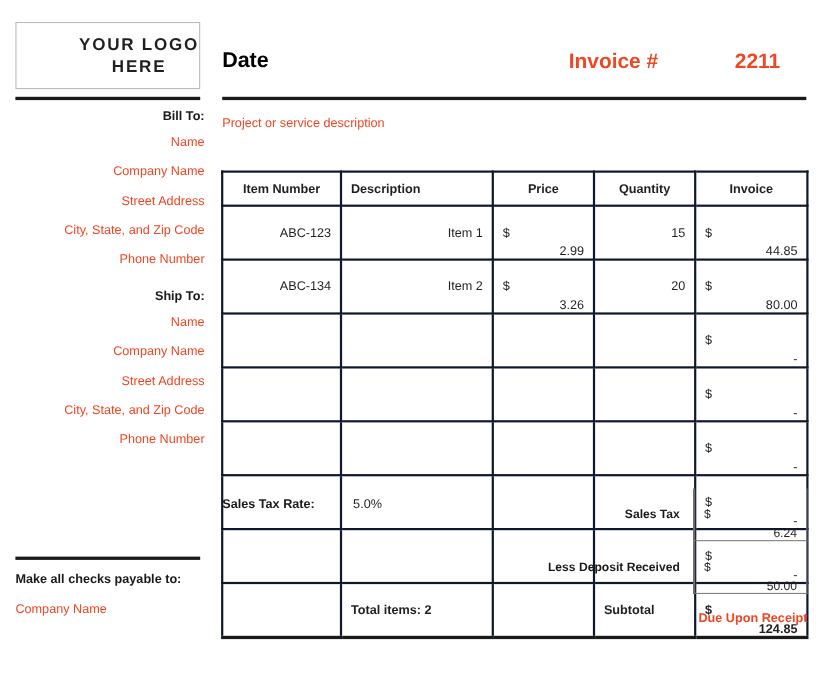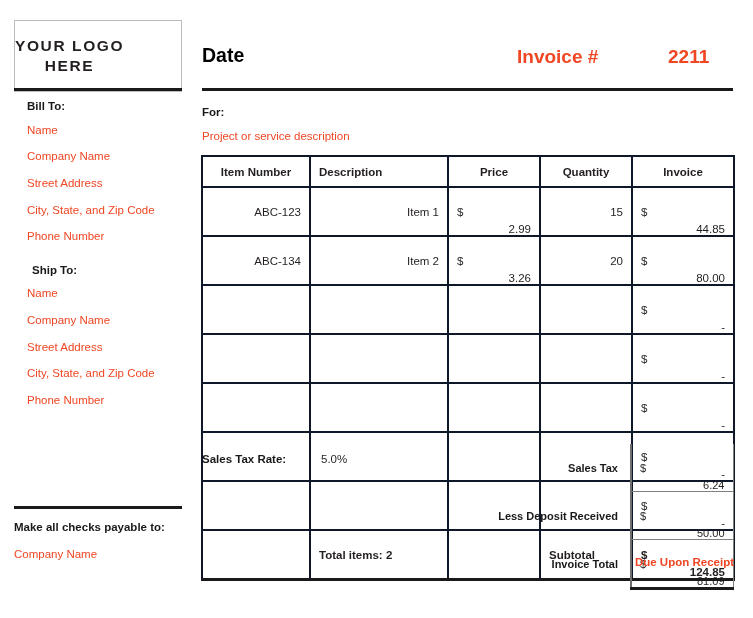--- a/index.html
+++ b/index.html
@@ -30,26 +30,26 @@
     position: absolute;
     left: 0; top: 0;
     width: 753px;
     height: 92px;
   }
   .logo-box {
     position: absolute;
     left: 14px;
     top: 20px;
     width: 168px;
-    height: 72px;
+    height: 61px;
     border: 1px solid #bcbcbc;
     box-sizing: border-box;
     display: flex;
     align-items: center;
-    justify-content: flex-start;
+    justify-content: flex-end;
   }
   .logo-text {
     font-size: 15.5px;
     font-weight: bold;
     letter-spacing: 1.6px;
     line-height: 1.28;
     text-align: center;
     color: #231f20;
   }
   .date-label {
@@ -90,23 +90,24 @@
     left: 202px;
     top: 88px;
     width: 531px;
     height: 0;
     border-top: 3px solid #1a1a1a;
   }
 
   
   .left-col {
     position: absolute;
-    left: 27px;
+    left: 11px;
     top: 100px;
     width: 175px;
+    text-align: right;
   }
   .addr-heading {
     font-size: 11.5px;
     font-weight: bold;
     color: #1a1a1a;
     margin: 0 0 11px 0;
     line-height: 1.1;
   }
   .addr-heading.indented { padding-left: 5px; }
   .addr-line {
@@ -338,21 +339,20 @@
   </div>
 
   <div class="rule-bottom-left"></div>
 
   <div class="payable-block">
     <p class="payable-heading">Make all checks payable to:</p>
     <p class="addr-line">Company Name</p>
   </div>
 
   <div class="for-block">
-    <p class="for-heading">For:</p>
     <p class="for-desc">Project or service description</p>
   </div>
 
   <table class="items-table">
     <colgroup>
       <col class="c-item">
         <col class="c-desc">
         <col class="c-price">
         <col class="c-qty">
         <col class="c-amt">
@@ -530,27 +530,18 @@
       </tr>
       <tr>
         <td class="t-label-cell">Less Deposit Received</td>
         <td class="t-amt-cell">
           <div class="money">
             <span class="sym">$</span>
             <span class="val">50.00</span>
           </div>
         </td>
       </tr>
-      <tr class="last-total">
-        <td class="t-label-cell">Invoice Total</td>
-        <td class="t-amt-cell">
-          <div class="money">
-            <span class="sym">$</span>
-            <span class="val">81.09</span>
-          </div>
-        </td>
-      </tr>
     </tbody>
   </table>
 
   <div class="due-note">Due Upon Receipt</div>
 
 </div>
 
 </body></html>

